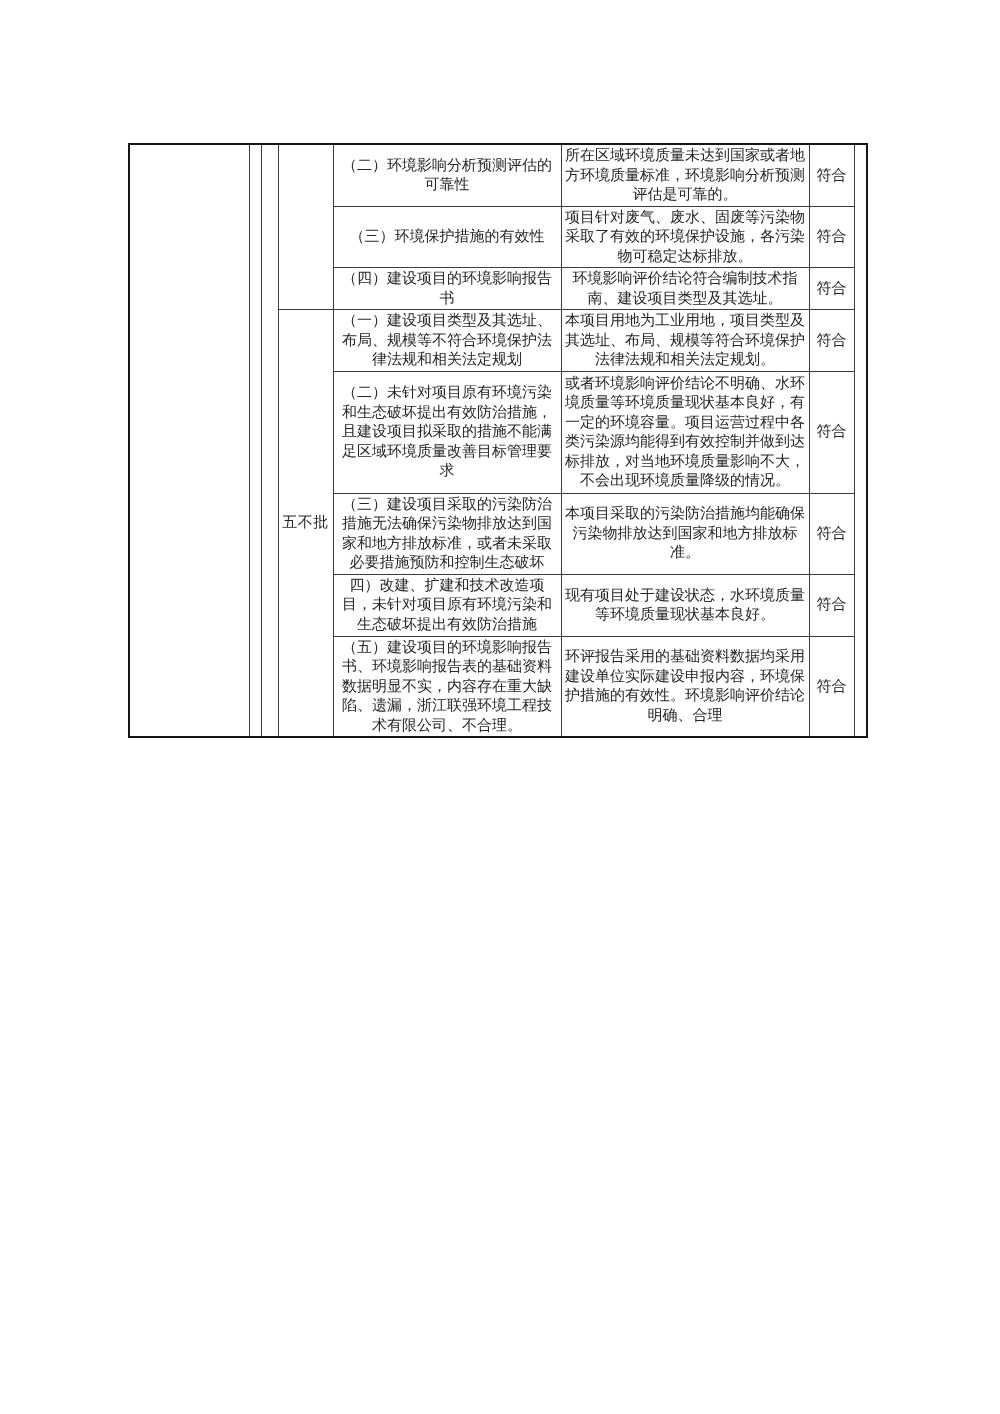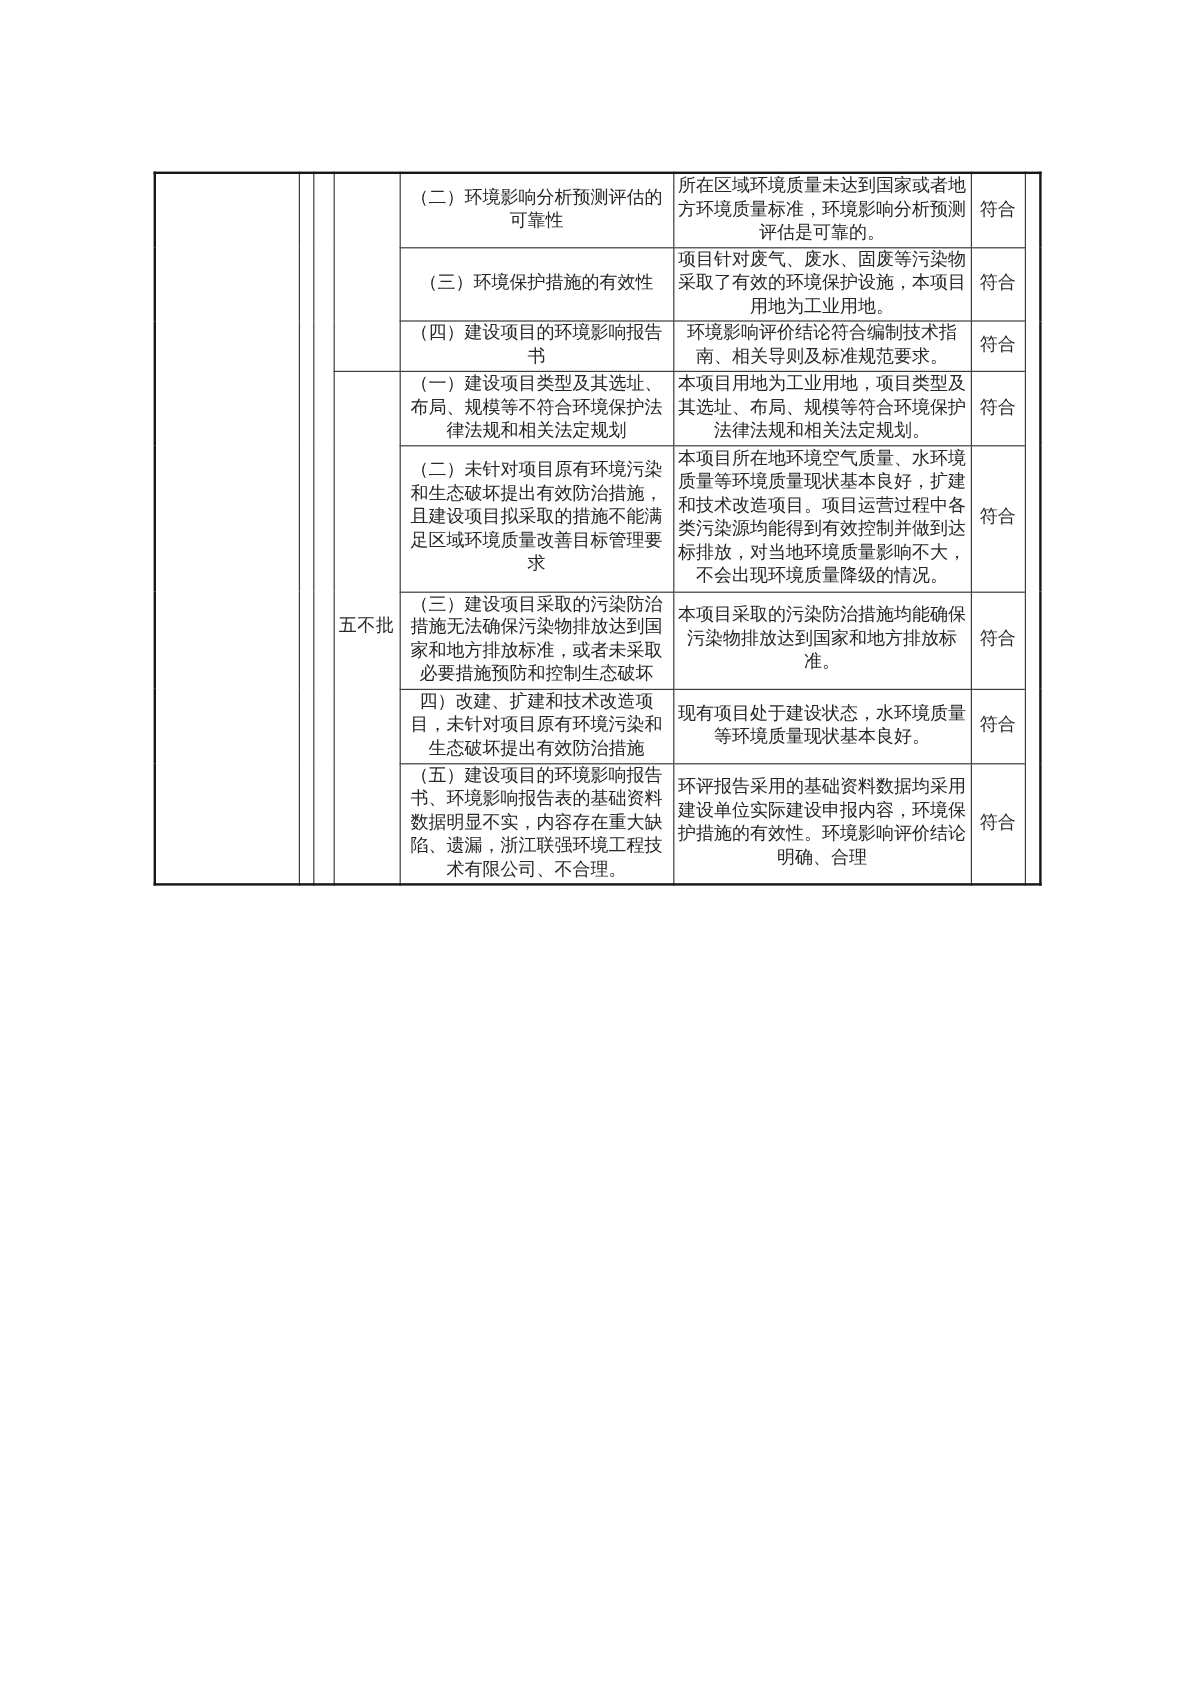--- a/index.html
+++ b/index.html
@@ -74,37 +74,37 @@
         <td class="cell-blank" rowspan="8"></td>
         <td class="cell-blank" rowspan="8"></td>
         <td class="cell-blank" rowspan="3"></td>
         <td class="cell-criterion">（二）环境影响分析预测评估的可靠性</td>
         <td class="cell-description">所在区域环境质量未达到国家或者地方环境质量标准，环境影响分析预测评估是可靠的。</td>
         <td class="cell-result">符合</td>
         <td class="cell-blank" rowspan="8"></td>
       </tr>
       <tr style="height:60px">
         <td class="cell-criterion">（三）环境保护措施的有效性</td>
-        <td class="cell-description">项目针对废气、废水、固废等污染物采取了有效的环境保护设施，本项目用地为工业用地。</td>
+        <td class="cell-description">项目针对废气、废水、固废等污染物采取了有效的环境保护设施，各污染物可稳定达标排放。</td>
         <td class="cell-result">符合</td>
       </tr>
       <tr style="height:42px">
         <td class="cell-criterion">（四）建设项目的环境影响报告书</td>
-        <td class="cell-description">环境影响评价结论符合编制技术指南、相关导则及标准规范要求。</td>
+        <td class="cell-description">环境影响评价结论符合编制技术指南、建设项目类型及其选址。</td>
         <td class="cell-result">符合</td>
       </tr>
       <tr style="height:58px">
         <td class="cell-section" rowspan="5">五不批</td>
         <td class="cell-criterion">（一）建设项目类型及其选址、布局、规模等不符合环境保护法律法规和相关法定规划</td>
         <td class="cell-description">本项目用地为工业用地，项目类型及其选址、布局、规模等符合环境保护法律法规和相关法定规划。</td>
         <td class="cell-result">符合</td>
       </tr>
       <tr style="height:122px">
         <td class="cell-criterion">（二）未针对项目原有环境污染和生态破坏提出有效防治措施，且建设项目拟采取的措施不能满足区域环境质量改善目标管理要求</td>
-        <td class="cell-description">本项目所在地环境空气质量、水环境质量等环境质量现状基本良好，扩建和技术改造项目。项目运营过程中各类污染源均能得到有效控制并做到达标排放，对当地环境质量影响不大，不会出现环境质量降级的情况。</td>
+        <td class="cell-description">或者环境影响评价结论不明确、水环境质量等环境质量现状基本良好，有一定的环境容量。项目运营过程中各类污染源均能得到有效控制并做到达标排放，对当地环境质量影响不大，不会出现环境质量降级的情况。</td>
         <td class="cell-result">符合</td>
       </tr>
       <tr style="height:75px">
         <td class="cell-criterion">（三）建设项目采取的污染防治措施无法确保污染物排放达到国家和地方排放标准，或者未采取必要措施预防和控制生态破坏</td>
         <td class="cell-description">本项目采取的污染防治措施均能确保污染物排放达到国家和地方排放标准。</td>
         <td class="cell-result">符合</td>
       </tr>
       <tr style="height:62px">
         <td class="cell-criterion">四）改建、扩建和技术改造项目，未针对项目原有环境污染和生态破坏提出有效防治措施</td>
         <td class="cell-description">现有项目处于建设状态，水环境质量等环境质量现状基本良好。</td>

